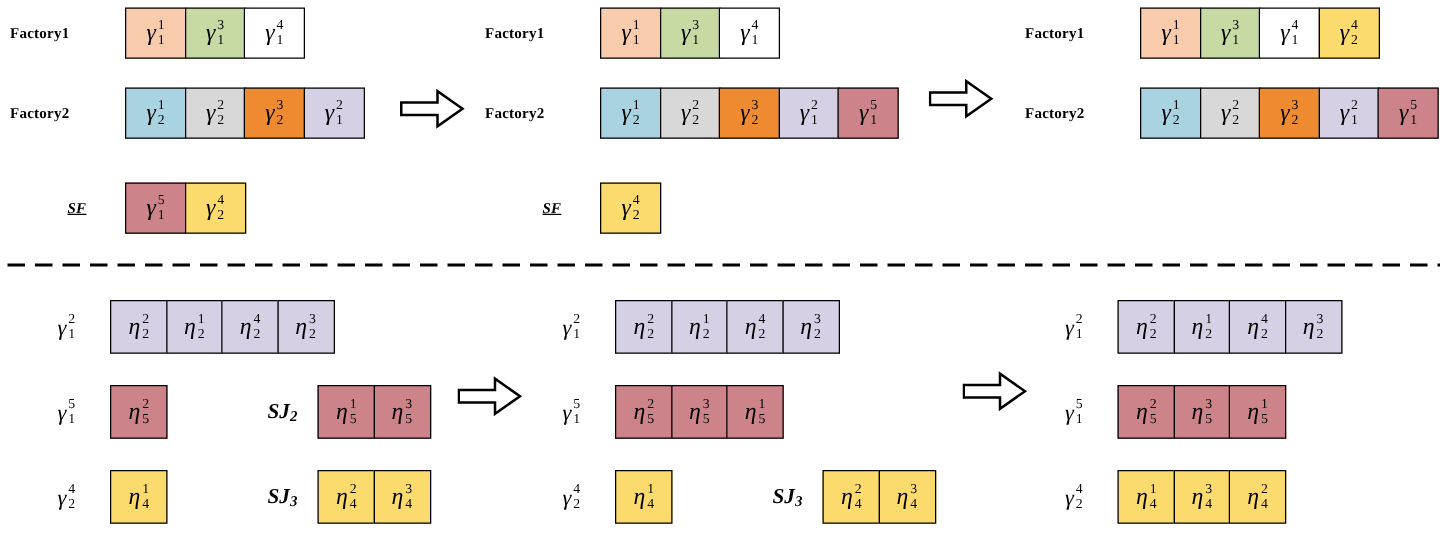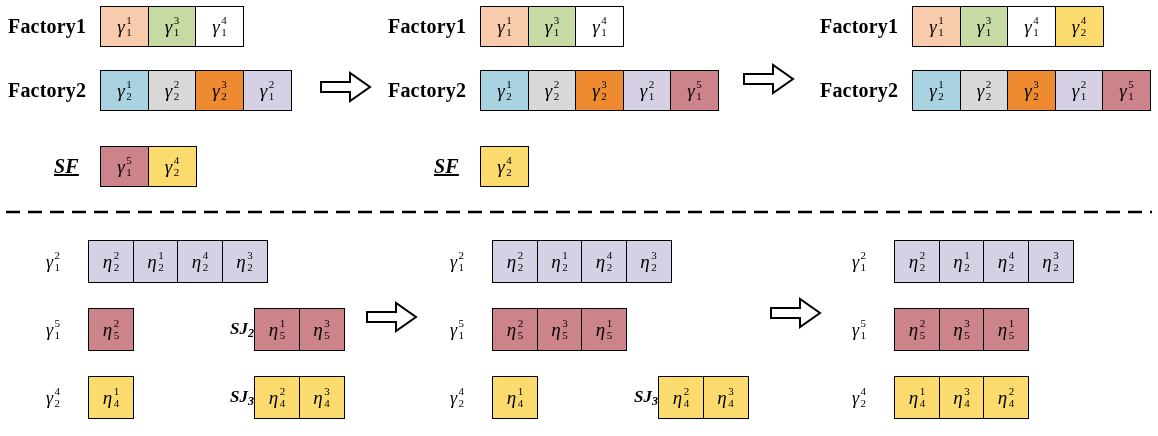--- a/index.html
+++ b/index.html
@@ -2,33 +2,33 @@
 <html><head>
 <meta charset="utf-8">
 <style>
   html,body{margin:0;padding:0;background:#fff;}
   #figure{position:relative;width:1158px;height:436px;background:#fff;
           font-family:"Liberation Serif",serif;color:#000;overflow:hidden;}
 
   .top-panel,.bot-panel{position:absolute;}
 
   .trow{display:flex;align-items:center;}
-  .row-label{width:92px;font-weight:bold;font-size:20px;letter-spacing:.2px;box-sizing:border-box;}
+  .row-label{width:92px;font-weight:bold;font-size:12px;letter-spacing:.2px;box-sizing:border-box;}
   .row-label.sf{font-style:italic;padding-left:46px;text-decoration:underline;}
 
   .blocks{display:flex;}
   .group{display:flex;align-items:center;}
   .block{box-sizing:border-box;width:49px;height:41px;border:1.5px solid #000;
          margin-left:-1.5px;display:flex;align-items:center;justify-content:center;}
   .block:first-child{margin-left:0;}
   .block.bot{width:46px;height:43px;}
 
   .brow{display:flex;align-items:center;margin-bottom:25px;}
   .brow-label{width:42px;}
-  .sj-group{margin-left:80px;text-align:right;}
+  .sj-group{margin-left:80px;}
   .sj-label{font-weight:bold;font-style:italic;font-size:17px;width:40px;}
   .sjsub{font-size:12px;vertical-align:-3px;}
 
   .msym{display:inline-flex;align-items:center;font-style:italic;}
   .mbase{font-size:19px;line-height:1;}
   .mscripts{display:inline-flex;flex-direction:column;font-size:11px;line-height:1.05;
             margin-left:1.5px;font-style:normal;align-items:flex-start;}
   .label-sym .mbase{font-size:18px;}
 
   .arrow,.divider{position:absolute;}

